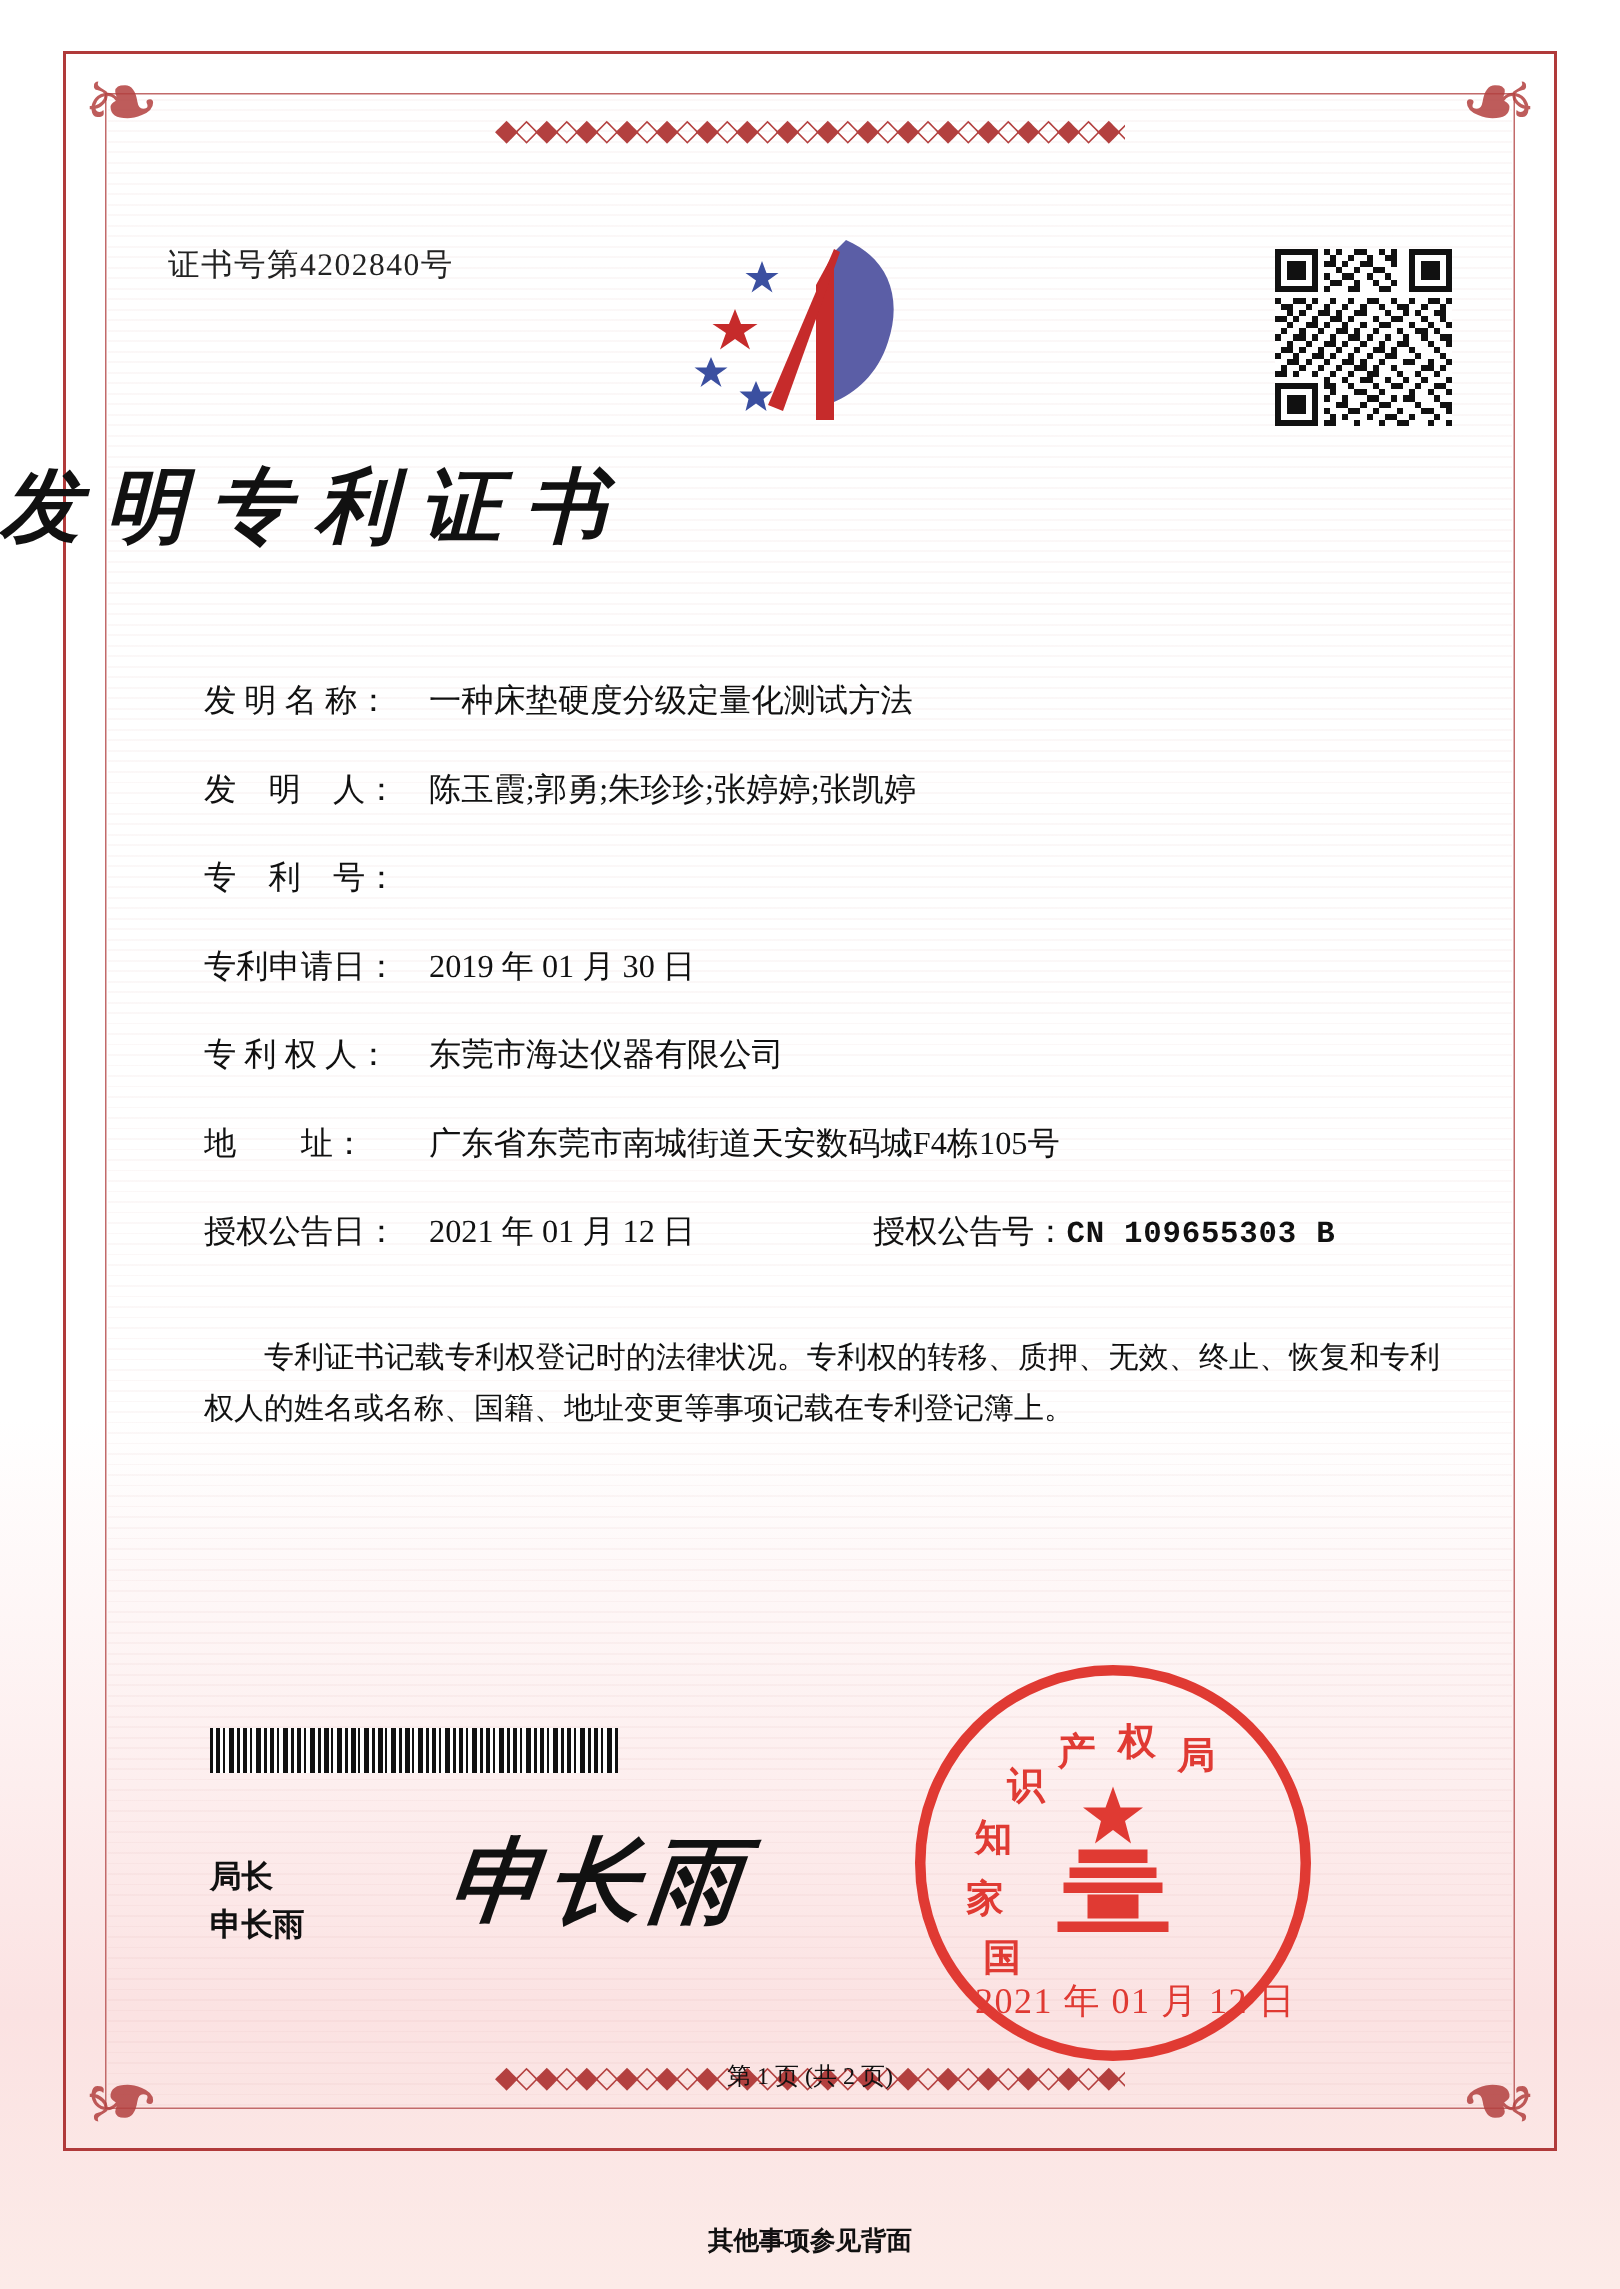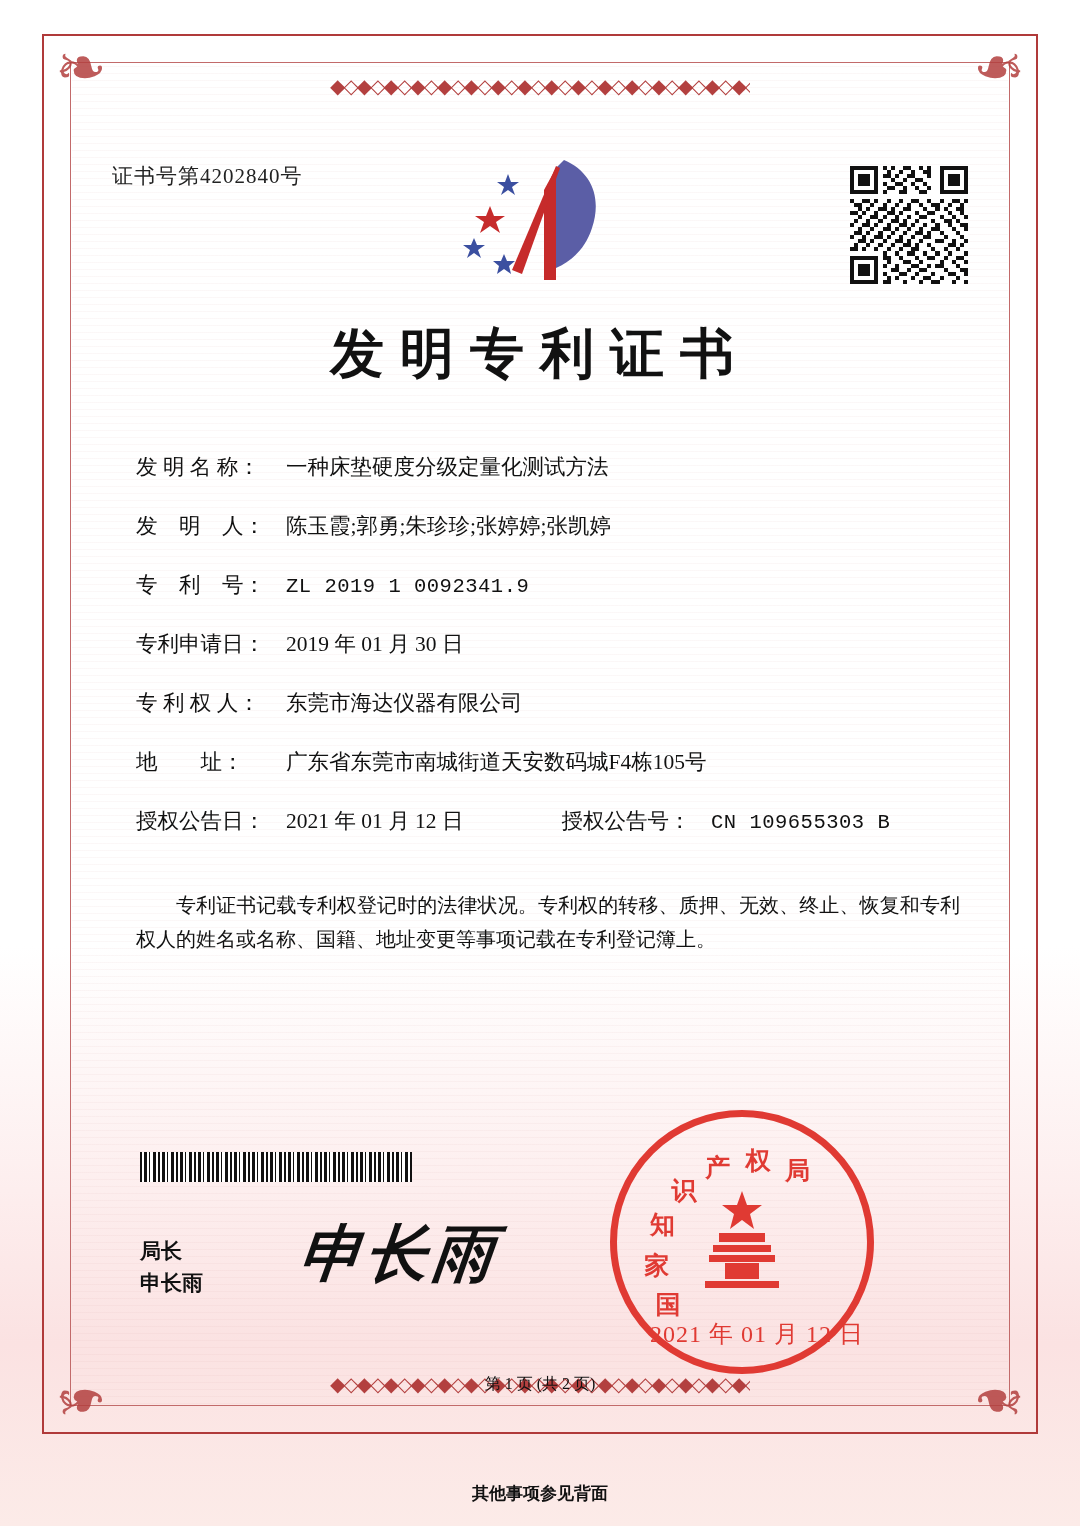--- a/index.html
+++ b/index.html
@@ -67,47 +67,47 @@
     position:absolute;left:112px;top:162px;
     font-size:21px;color:#222;letter-spacing:1px;
   }
   .emblem{
     position:absolute;left:452px;top:150px;width:176px;height:150px;
   }
   .qr{
     position:absolute;right:112px;top:166px;width:118px;height:118px;
   }
   .title{
-    position:absolute;left:0;right:0;top:318px;
-    text-align:center;
+    position:absolute;left:0;right:0;top:302px;
     font-size:54px;font-weight:bold;letter-spacing:16px;
     color:#111;
     font-family:"Liberation Serif","DejaVu Serif",serif;
+    font-style:italic;
   }
 
   
   .fields{
     position:absolute;left:136px;right:120px;top:452px;
   }
   .frow{
     display:flex;align-items:baseline;
     margin-bottom:30px;
     font-size:21.5px;color:#111;
   }
   .flabel{
     flex:0 0 150px;
     letter-spacing:0px;
     white-space:pre;
   }
   .fvalue{flex:1 1 auto;}
   .mono{font-family:"Liberation Mono","DejaVu Sans Mono",monospace;font-size:20.5px;letter-spacing:.5px;}
   .frow.split .flabel{flex:0 0 150px;font-family:Liberation Serif, serif;}
   .frow.split .fvalue{flex:0 0 255px;}
-  .flabel2{flex:0 0 170px;text-align:center;}
-  .fvalue2{flex:1 1 auto;}
+  .flabel2{flex:0 0 170px;text-align:right;}
+  .fvalue2{flex:1 1 auto;font-weight:bold;}
 
   
   .paras{
     position:absolute;left:136px;right:120px;top:888px;
     font-size:20px;line-height:34px;color:#111;
     text-align:justify;
   }
   .paras p{margin:0 0 6px 0;text-indent:40px;}
 
   
@@ -431,21 +431,20 @@
       <div class="fvalue">一种床垫硬度分级定量化测试方法</div>
     </div>
 
     <div class="frow">
       <div class="flabel">发    明    人：</div>
       <div class="fvalue">陈玉霞;郭勇;朱珍珍;张婷婷;张凯婷</div>
     </div>
 
     <div class="frow">
       <div class="flabel">专    利    号：</div>
-      <div class="fvalue mono">ZL 2019 1 0092341.9</div>
     </div>
 
     <div class="frow">
       <div class="flabel">专利申请日：</div>
       <div class="fvalue">2019 年 01 月 30 日</div>
     </div>
 
     <div class="frow">
       <div class="flabel">专 利 权 人：</div>
       <div class="fvalue">东莞市海达仪器有限公司</div>

